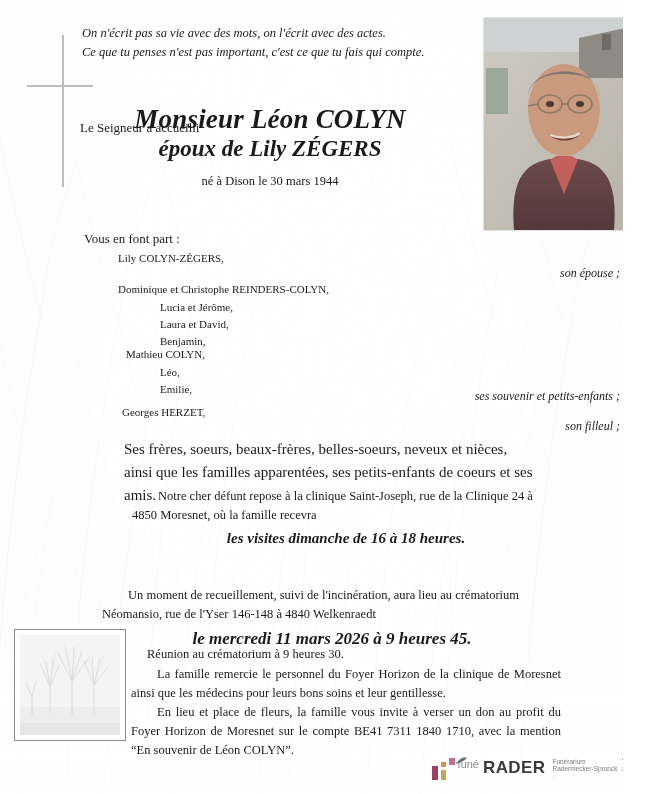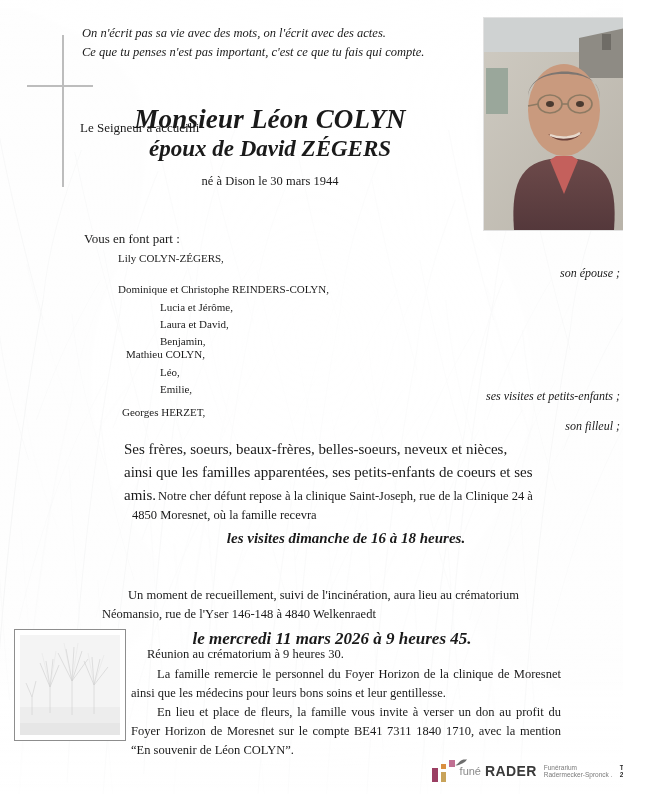--- a/index.html
+++ b/index.html
@@ -90,32 +90,32 @@
     border:1px solid #8d8d8d;background:#fff;padding:5px;box-sizing:border-box;
   }
   .photo-land .inner{width:100%;height:100%;overflow:hidden;background:#f2f2f2;}
   .photo-land svg{display:block;width:100%;height:100%;}
 
   .para{position:absolute;font-size:12.5px;line-height:1.5;text-align:justify;}
 
   
   .footer{
     position:absolute;left:432px;top:758px;height:26px;
-    display:flex;align-items:center;gap:4px;
+    display:flex;align-items:flex-start;gap:4px;
   }
   .logo-marks{position:relative;width:34px;height:22px;}
   .logo-marks i{position:absolute;display:block;}
   .bar-a{left:0;top:8px;width:6px;height:14px;background:#9b3f63;}
   .bar-b{left:9px;top:12px;width:5px;height:10px;background:#c8a35a;}
   .bar-c{left:9px;top:4px;width:5px;height:5px;background:#d98f3f;}
   .bar-d{left:17px;top:0px;width:6px;height:7px;background:#c06f92;}
   .bird{position:absolute;left:23px;top:-1px;width:12px;height:9px;color:#6d6d6d;}
   .bird svg{display:block;width:100%;height:100%;}
   .logo-fune{font-size:11px;color:#8a8a8a;font-family:"Liberation Sans",sans-serif;}
-  .logo-rader{font-size:14px;color:#3a3a3a;font-weight:bold;font-family:"Liberation Sans",sans-serif;letter-spacing:.4px;}
+  .logo-rader{font-size:17px;color:#3a3a3a;font-weight:bold;font-family:"Liberation Sans",sans-serif;letter-spacing:.4px;}
   .logo-sub{font-size:6.5px;color:#7a7a7a;font-family:"Liberation Sans",sans-serif;margin-left:3px;}
   .logo-tel{font-size:6.5px;color:#2b2b2b;font-family:"Liberation Sans",sans-serif;font-weight:bold;}
 </style>
 </head>
 <body>
 
 <div id="card">
 
   <div class="bg-wrap">
     <svg viewBox="0 0 650 794" preserveAspectRatio="none" aria-hidden="true">
@@ -191,39 +191,39 @@
         <path d="M54 86 L44 88" stroke="#8d7a63" stroke-width="1.4"></path>
         <ellipse cx="66" cy="86" rx="4" ry="3" fill="#4a3a30"></ellipse>
         <ellipse cx="96" cy="86" rx="4" ry="3" fill="#4a3a30"></ellipse>
         <path d="M64 116 C 74 126 92 124 98 114 C 90 120 72 120 64 116 Z" fill="#6b4038"></path>
         <path d="M66 117 C 76 121 90 120 96 115" stroke="#e8d9cc" stroke-width="2.4" fill="none"></path>
       </svg>
     </div>
 
     <div class="lead">Le Seigneur a accueilli</div>
     <div class="name1">Monsieur Léon COLYN</div>
-    <div class="name2">époux de David ZÉGERS</div>
+    <div class="name2">époux de Lily ZÉGERS</div>
     <div class="birth">
       <div>né à Dison le 30 mars 1944</div>
     </div>
 
     <div class="vousfont">Vous en font part :</div>
 
     <div class="nm" style="left:118px;top:252px;">Lily COLYN-ZÉGERS,</div>
     <div class="nm" style="left:118px;top:283px;">Dominique et Christophe REINDERS-COLYN,</div>
     <div class="nm" style="left:160px;top:301px;">Lucia et Jérôme,</div>
     <div class="nm" style="left:160px;top:318px;">Laura et David,</div>
     <div class="nm" style="left:160px;top:335px;">Benjamin,</div>
     <div class="nm" style="left:126px;top:348px;">Mathieu COLYN,</div>
     <div class="nm" style="left:160px;top:366px;">Léo,</div>
     <div class="nm" style="left:160px;top:383px;">Emilie,</div>
     <div class="nm" style="left:122px;top:406px;">Georges HERZET,</div>
 
     <div class="rel" style="left:358px;top:266px;width:262px;">son épouse ;</div>
-    <div class="rel" style="left:358px;top:389px;width:262px;">ses visites et petits-enfants ;</div>
+    <div class="rel" style="left:358px;top:389px;width:262px;">ses souvenir et petits-enfants ;</div>
     <div class="rel" style="left:358px;top:419px;width:262px;">son filleul ;</div>
 
     <div class="sib">
       <div>Ses frères, soeurs, beaux-frères, belles-soeurs, neveux et nièces,</div>
       <div>ainsi que les familles apparentées, ses petits-enfants de coeurs et ses amis.</div>
     </div>
 
     <div class="blk" style="left:132px;top:487px;width:428px;">
       <span class="ind" style="display:block;">Notre cher défunt repose à la clinique Saint-Joseph, rue de la Clinique 24 à 4850 Moresnet, où la famille recevra</span>
       <span class="hl">les visites dimanche de 16 à 18 heures.</span>

